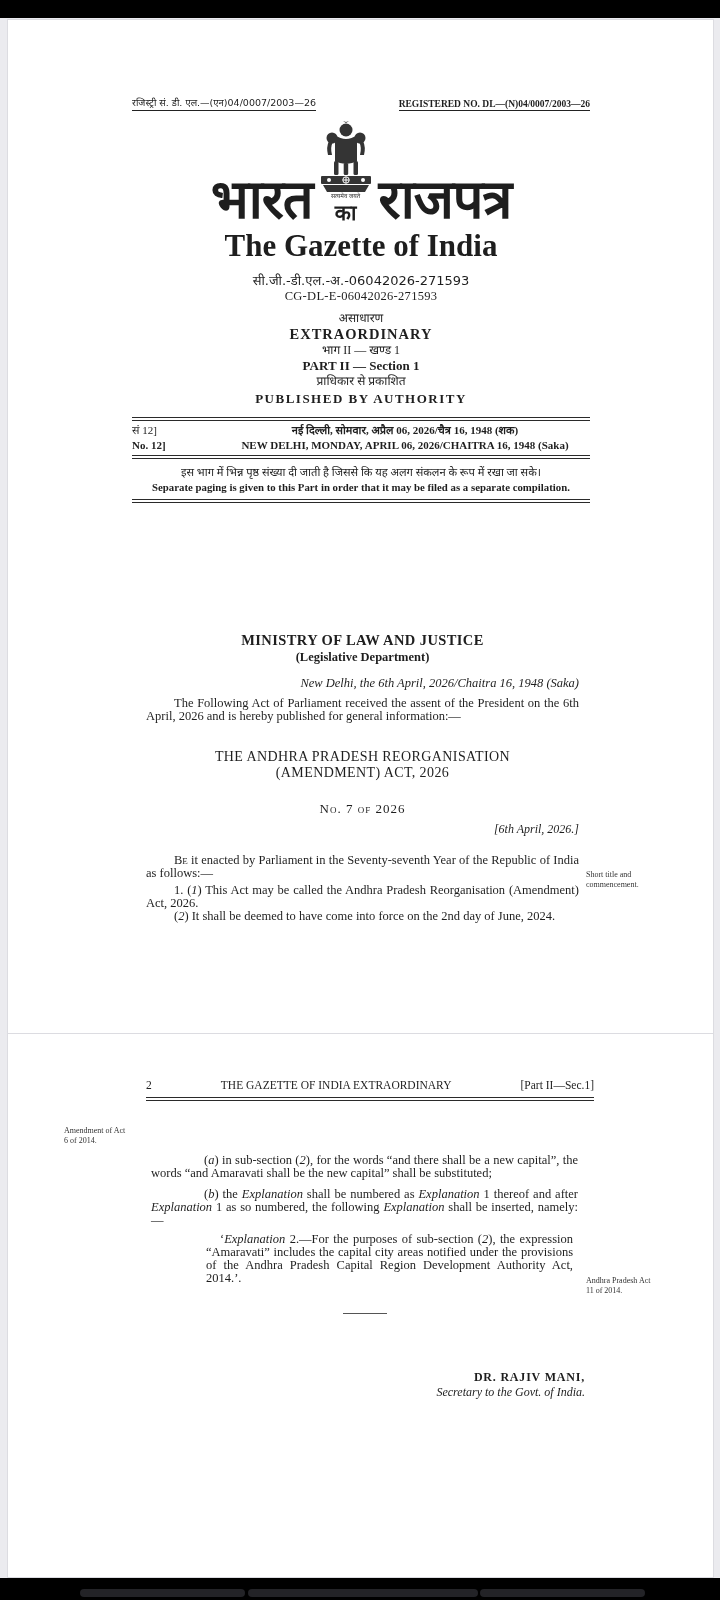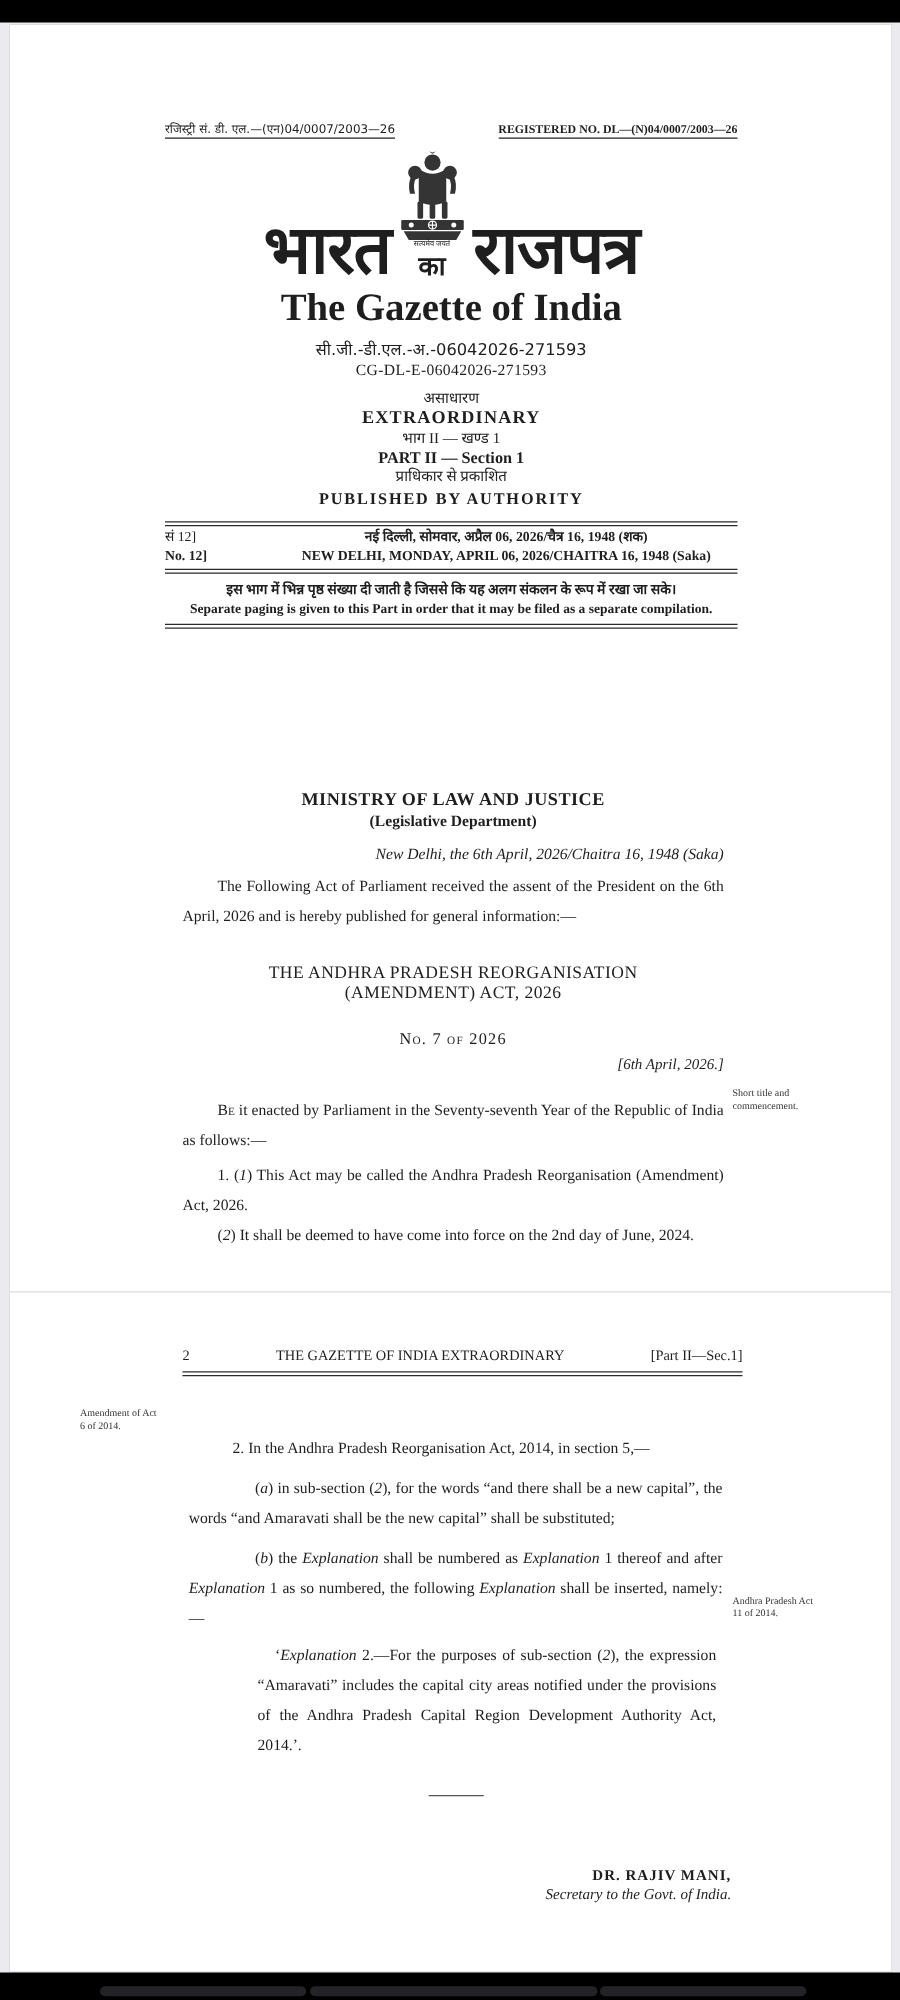--- a/index.html
+++ b/index.html
@@ -48,27 +48,27 @@
   .l-extra{font-size:14.5px;line-height:18px;font-weight:bold;letter-spacing:1px;}
   .l-bhag{font-size:12px;line-height:15px;}
   .l-part{font-size:13px;line-height:16px;font-weight:bold;}
   .l-pradh{font-size:12px;line-height:15px;}
   .l-pub{font-size:13px;line-height:19px;font-weight:bold;letter-spacing:1.5px;}
   .rule2{height:4px;border-top:1.5px solid #2a2a2a;border-bottom:1.5px solid #2a2a2a;box-sizing:border-box;}
   .rule-top{margin-top:9px;}
   .issuegrid{display:grid;grid-template-columns:88px 1fr;padding:2px 0;}
   .issuegrid .no{font-size:11px;line-height:15px;}
   .issuegrid .dt{font-size:11px;line-height:15px;text-align:center;}
-  .noteh{font-size:11.2px;line-height:16px;margin-top:5px;font-weight:bold;text-align:center;}
+  .noteh{font-size:11.2px;line-height:16px;margin-top:5px;font-weight:normal;text-align:center;}
   .notee{font-size:10.8px;line-height:15px;font-weight:bold;}
   .rule-bot{margin-top:4px;}
   .ministry{font-size:14.5px;line-height:17px;font-weight:bold;letter-spacing:0.4px;}
   .dept{font-size:12.5px;line-height:16px;font-weight:bold;}
   .pdate{font-size:12.5px;line-height:15px;margin-top:11px;}
-  .para{font-size:12.5px;line-height:24px;}
+  .para{font-size:12.5px;line-height:13px;}
   .ind{text-indent:28px;}
   .assent{margin-top:6px;}
   .acttitle{font-size:14px;line-height:16px;letter-spacing:0.4px;margin-top:26px;}
   .actno{font-size:13px;line-height:15px;margin-top:20px;letter-spacing:1px;}
   .actdate{font-size:12px;line-height:15px;margin-top:6px;}
   .purpose{margin-top:24px;text-align:center;}
   .enact{margin-top:17px;}
   .sec1{margin-top:4px;}
   .marginnote{position:absolute;font-size:8px;line-height:10px;color:#333;}
   #mn-short{left:578px;top:850px;width:70px;}
@@ -183,21 +183,20 @@
   <div class="p2head">
     <div class="hdrrow">
       <span>2</span>
       <span>THE GAZETTE OF INDIA EXTRAORDINARY</span>
       <span>[Part II—Sec.1]</span>
     </div>
     <div class="rule2 hdrrule"></div>
   </div>
 
   <div class="p2body">
-    <div class="para jst s2intro">2. In the Andhra Pradesh Reorganisation Act, 2014, in section 5,—</div>
     <div class="para jst clause"><span>(</span><span class="i">a</span><span>) in sub-section (</span><span class="i">2</span><span>), for the words “and there shall be a new capital”, the words “and Amaravati shall be the new capital” shall be substituted;</span></div>
     <div class="para jst clause"><span>(</span><span class="i">b</span><span>) the </span><span class="i">Explanation</span><span> shall be numbered as </span><span class="i">Explanation</span><span> 1 thereof and after </span><span class="i">Explanation</span><span> 1 as so numbered, the following </span><span class="i">Explanation</span><span> shall be inserted, namely:—</span></div>
     <div class="para jst expl"><span>‘</span><span class="i">Explanation</span><span> 2.—For  the  purposes  of  sub-section  (</span><span class="i">2</span><span>),  the expression “Amaravati” includes the capital city areas notified under the provisions  of  the  Andhra  Pradesh  Capital  Region  Development Authority Act, 2014.’.</span></div>
 
     <div class="dash"></div>
 
     <div class="sigblock">
       <div class="signame">DR. RAJIV  MANI,</div>
       <div class="sigtitle">Secretary to the Govt. of  India.</div>
     </div>

